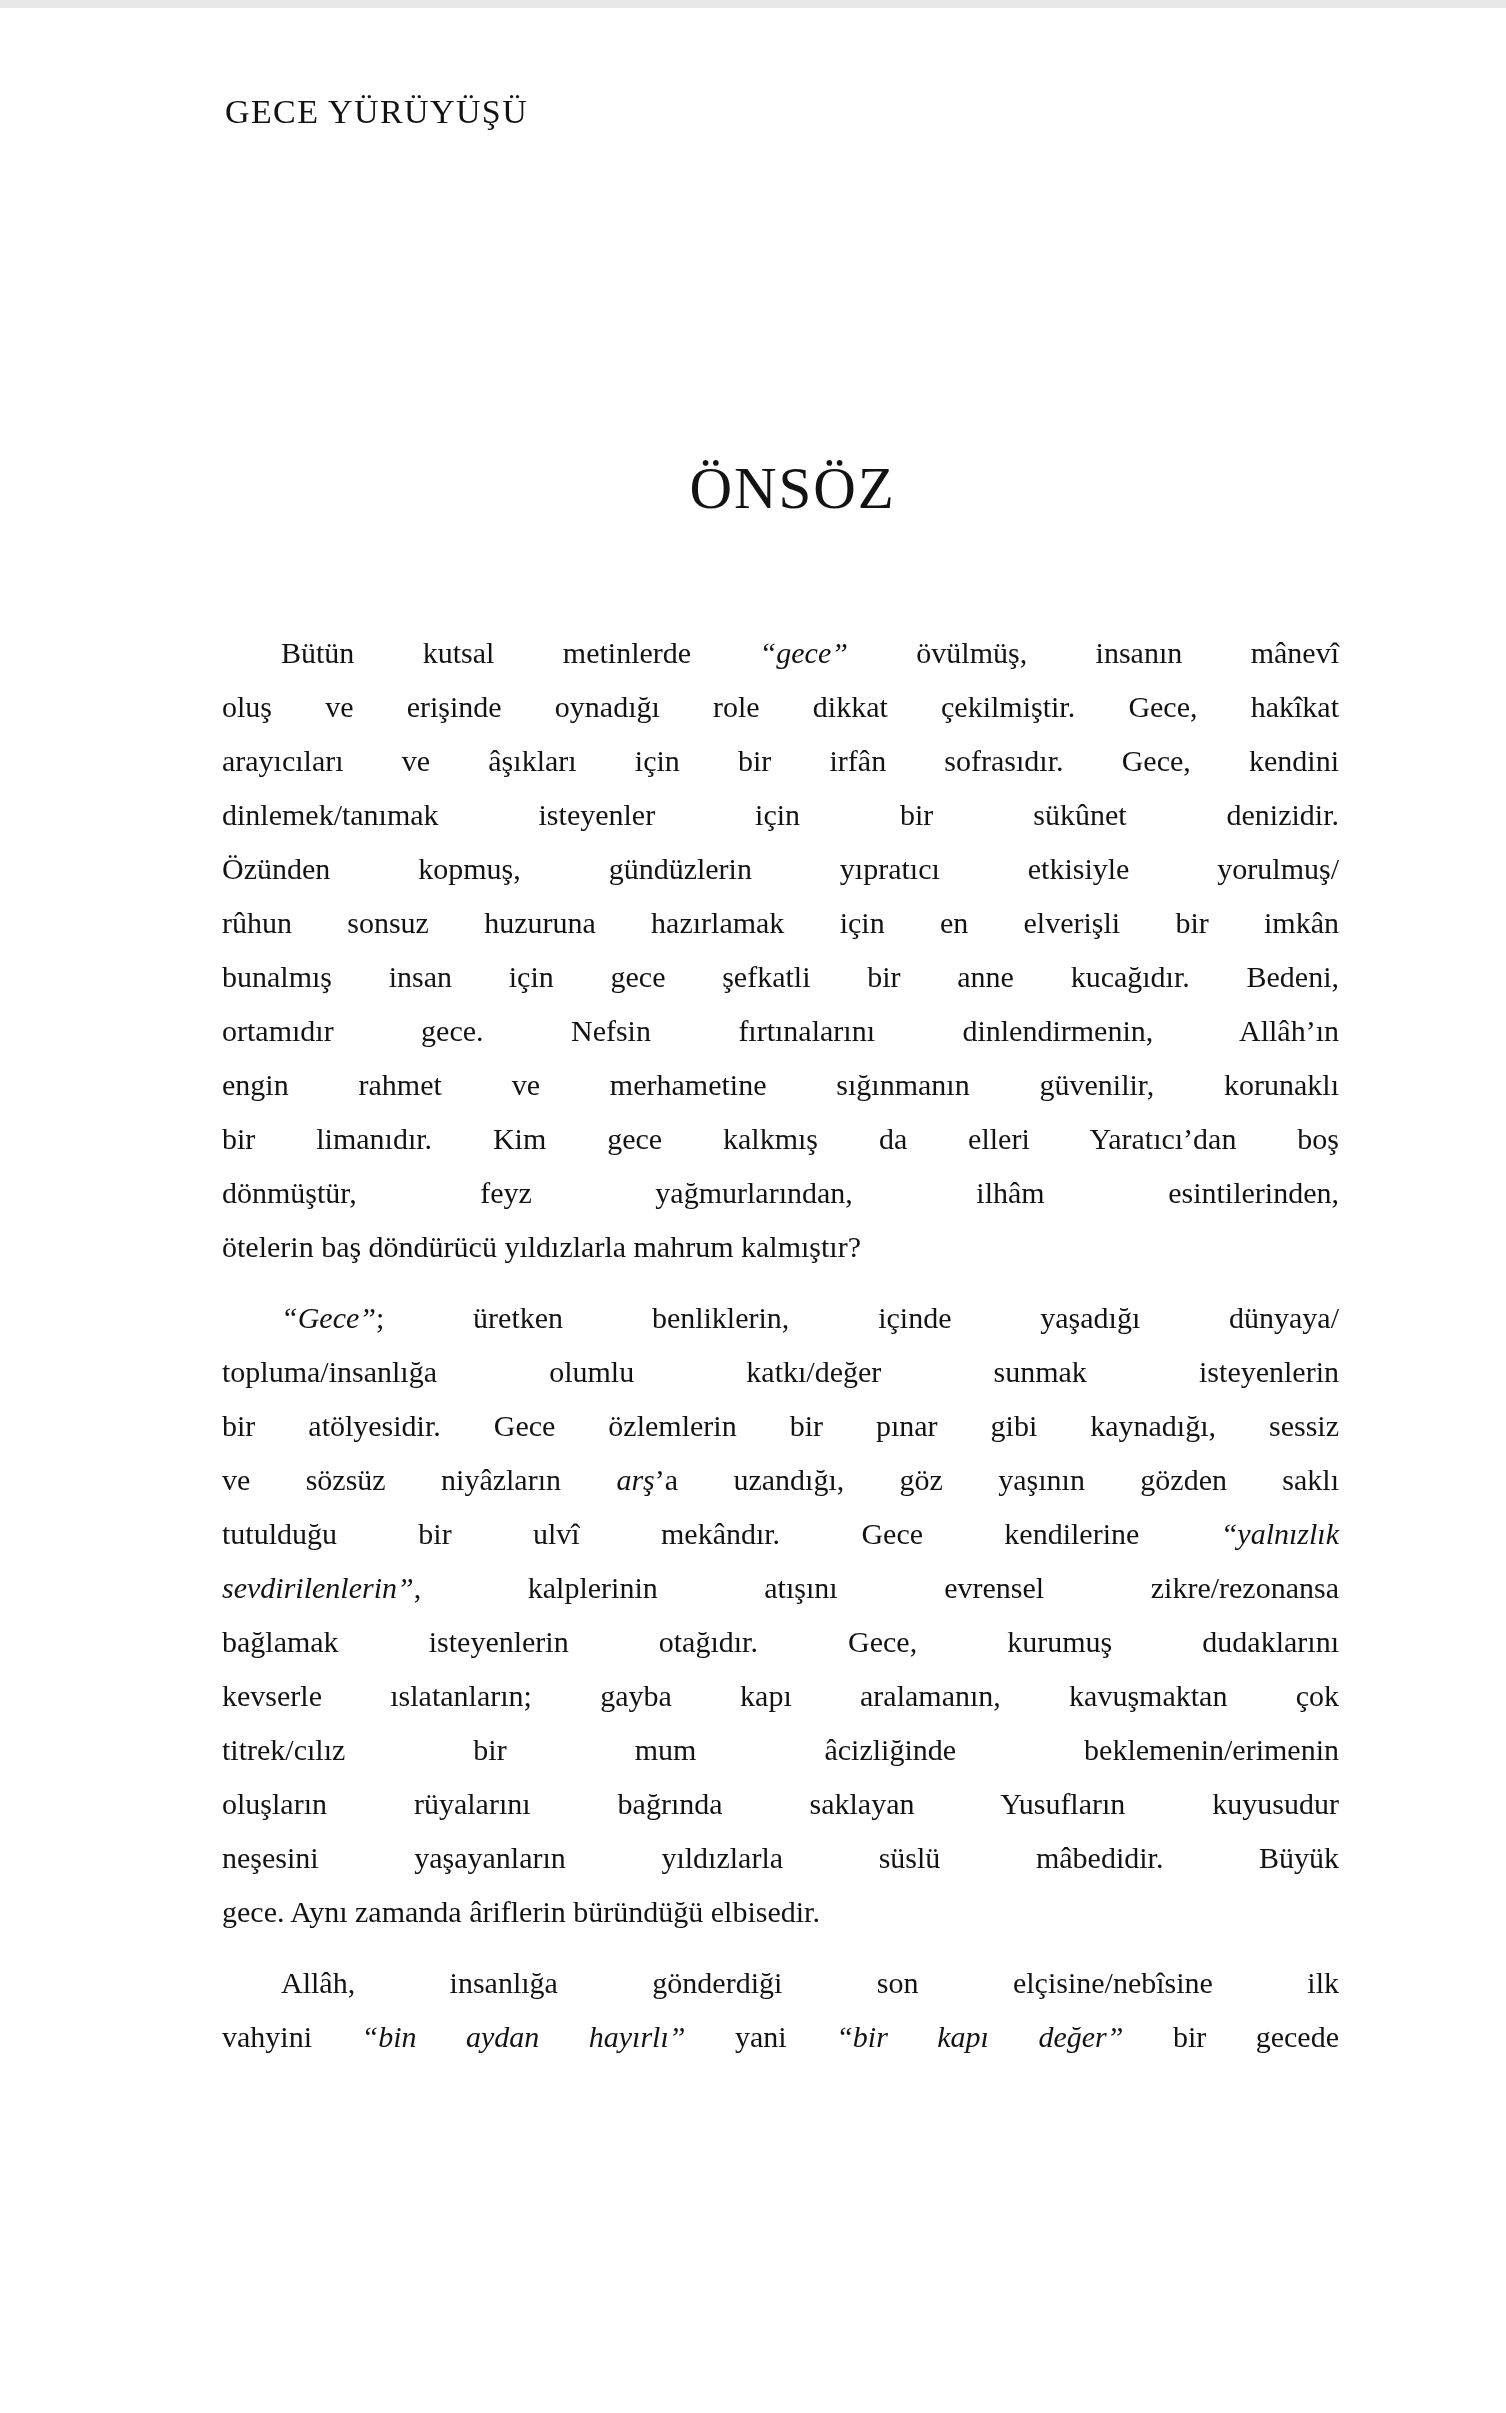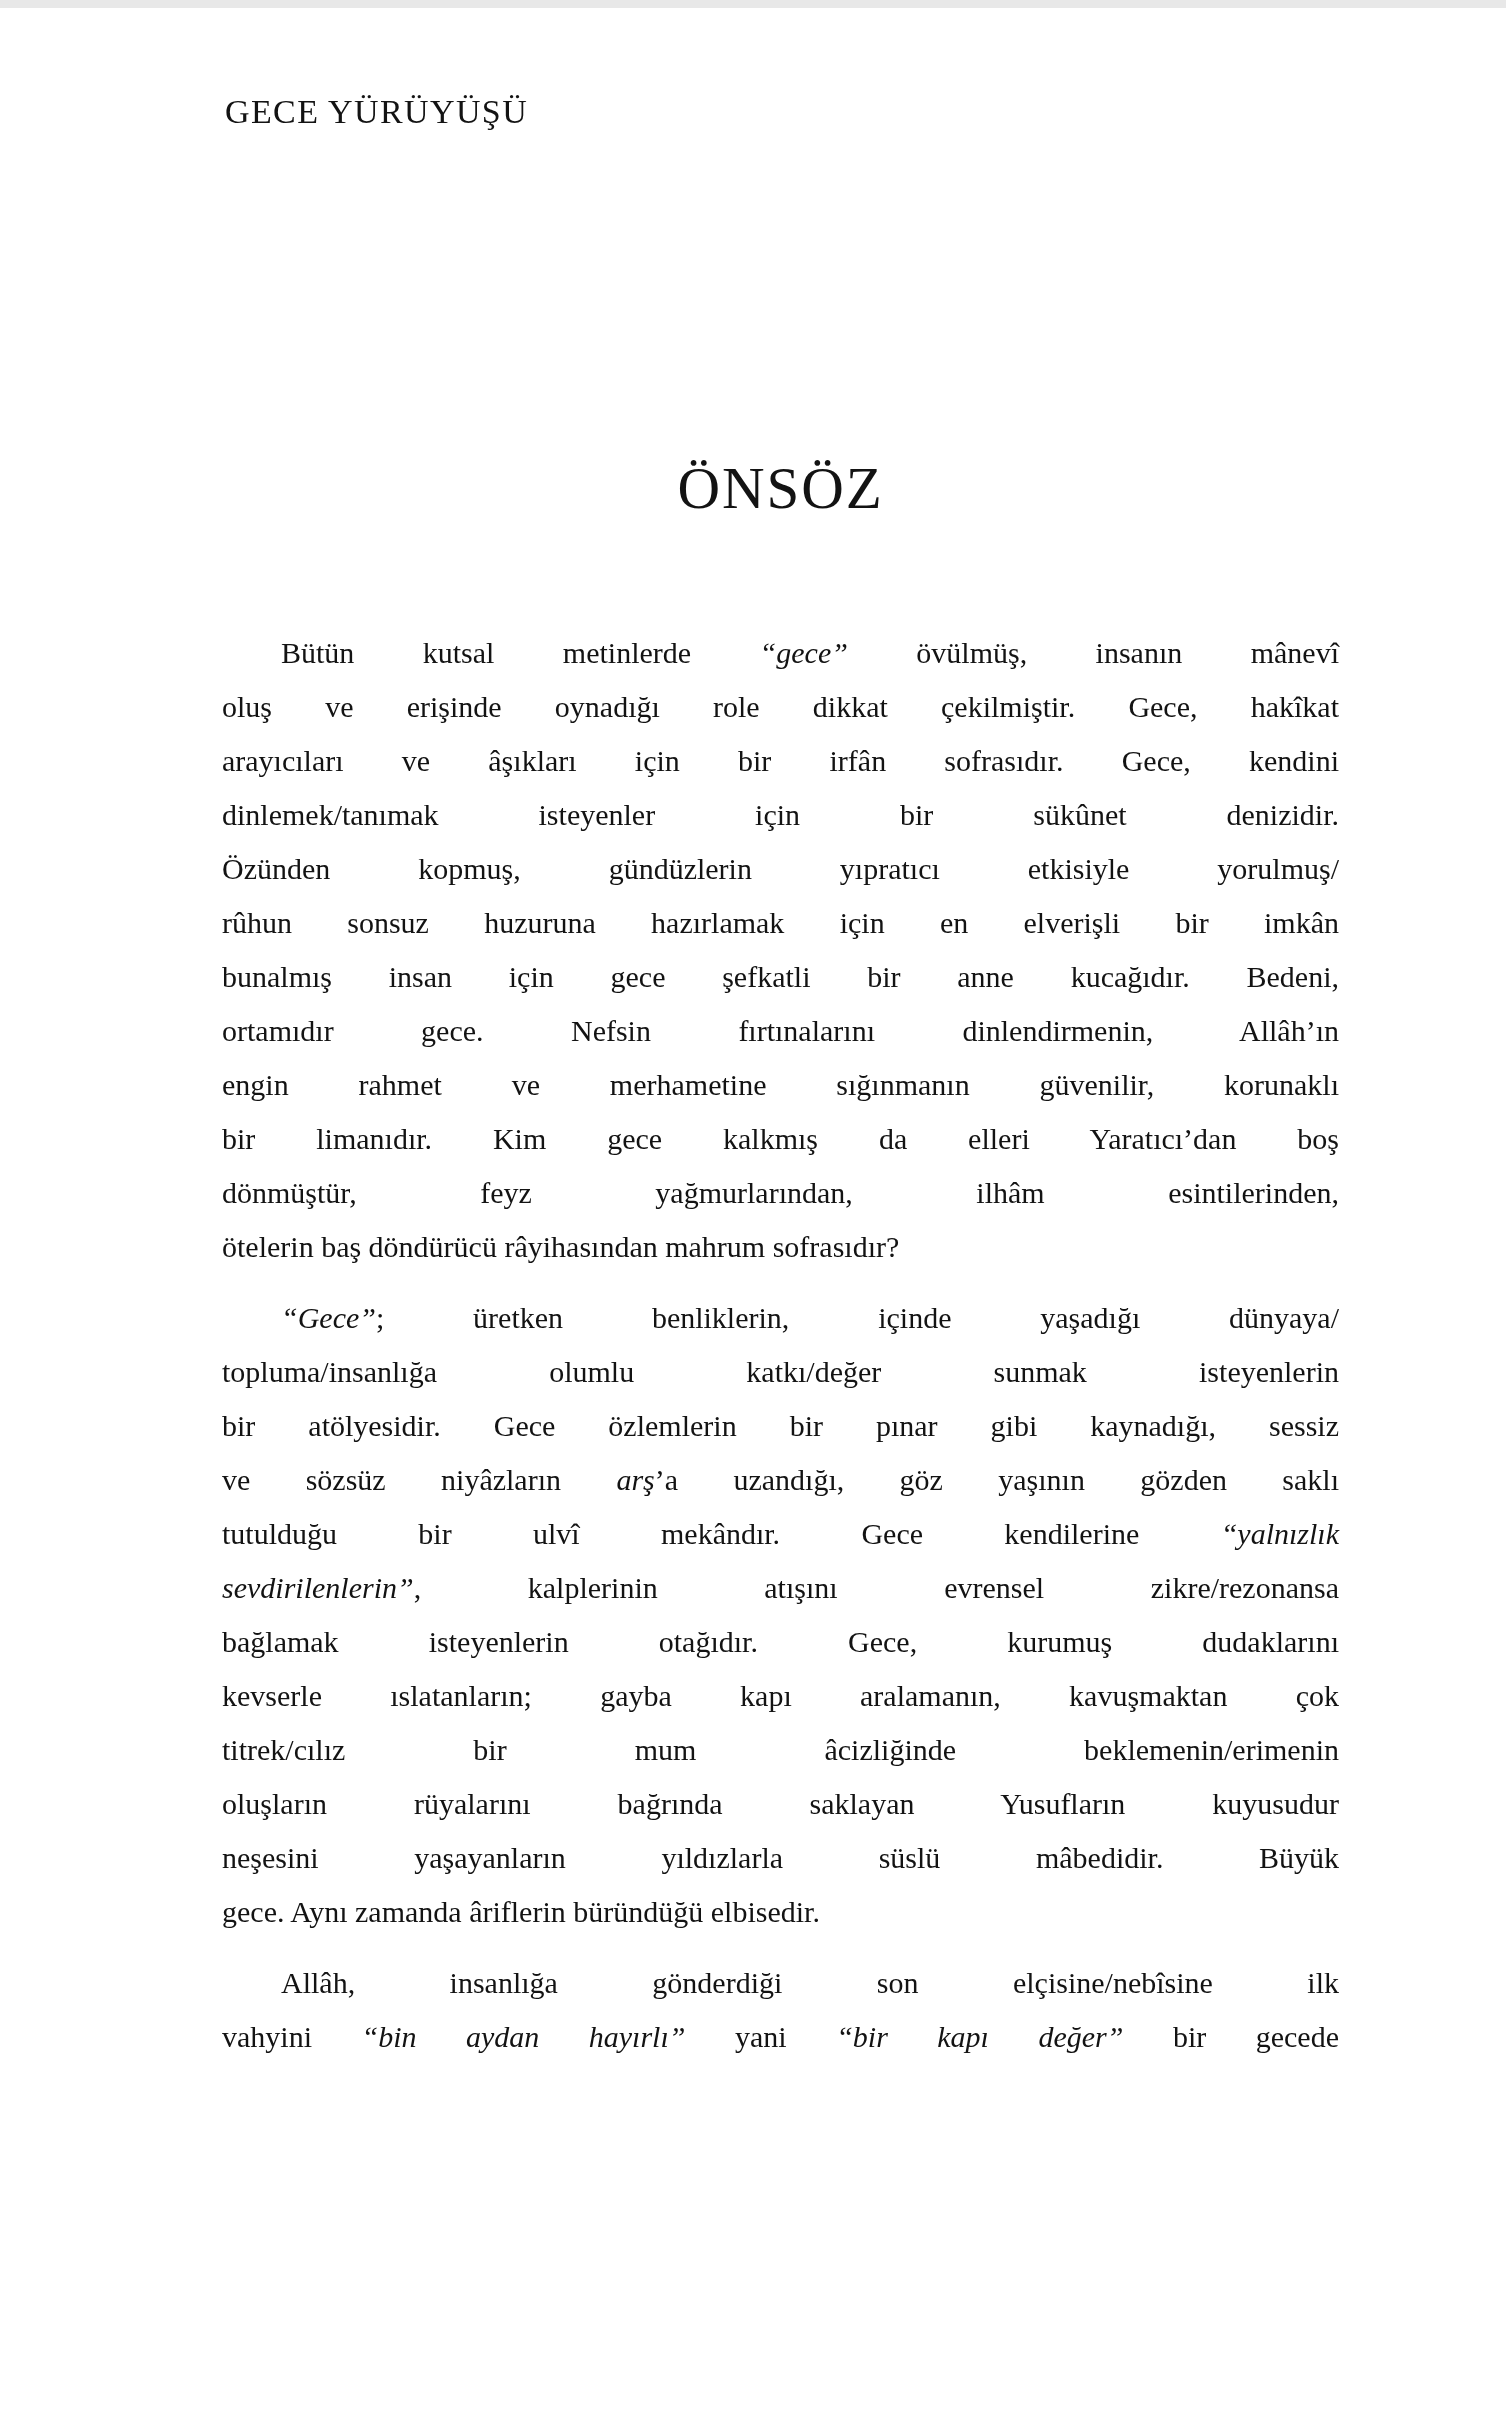--- a/index.html
+++ b/index.html
@@ -21,21 +21,21 @@
     position: absolute;
     left: 225px;
     top: 85px;
     font-size: 34px;
     line-height: 38px;
     letter-spacing: 1.4px;
     white-space: nowrap;
   }
   .chapter-title {
     position: absolute;
-    left: 222px;
+    left: 234px;
     top: 447px;
     width: 1117px;
     text-align: center;
     font-size: 59px;
     line-height: 66px;
     letter-spacing: 1.9px;
   }
   .page-body {
     position: absolute;
     left: 222px;
@@ -75,21 +75,21 @@
         <div class="line"><span>oluş ve erişinde oynadığı role dikkat çekilmiştir. Gece, hakîkat</span></div>
         <div class="line"><span>arayıcıları ve âşıkları için bir irfân sofrasıdır. Gece, kendini</span></div>
         <div class="line"><span>dinlemek/tanımak isteyenler için bir sükûnet denizidir.</span></div>
         <div class="line"><span>Özünden kopmuş, gündüzlerin yıpratıcı etkisiyle yorulmuş/</span></div>
         <div class="line"><span>rûhun sonsuz huzuruna hazırlamak için en elverişli bir imkân</span></div>
         <div class="line"><span>bunalmış insan için gece şefkatli bir anne kucağıdır. Bedeni,</span></div>
         <div class="line"><span>ortamıdır gece. Nefsin fırtınalarını dinlendirmenin, Allâh’ın</span></div>
         <div class="line"><span>engin rahmet ve merhametine sığınmanın güvenilir, korunaklı</span></div>
         <div class="line"><span>bir limanıdır. Kim gece kalkmış da elleri Yaratıcı’dan boş</span></div>
         <div class="line"><span>dönmüştür, feyz yağmurlarından, ilhâm esintilerinden,</span></div>
-        <div class="line last"><span>ötelerin baş döndürücü râyihasından mahrum sofrasıdır?</span></div>
+        <div class="line last"><span>ötelerin baş döndürücü yıldızlarla mahrum kalmıştır?</span></div>
       </div>
       <div class="para">
         <div class="line first"><em>“Gece”</em><span>; üretken benliklerin, içinde yaşadığı dünyaya/</span></div>
         <div class="line"><span>topluma/insanlığa olumlu katkı/değer sunmak isteyenlerin</span></div>
         <div class="line"><span>bir atölyesidir. Gece özlemlerin bir pınar gibi kaynadığı, sessiz</span></div>
         <div class="line"><span>ve sözsüz niyâzların </span><em>arş</em><span>’a uzandığı, göz yaşının gözden saklı</span></div>
         <div class="line"><span>tutulduğu bir ulvî mekândır. Gece kendilerine </span><em>“yalnızlık</em></div>
         <div class="line"><em>sevdirilenlerin”</em><span>, kalplerinin atışını evrensel zikre/rezonansa</span></div>
         <div class="line"><span>bağlamak isteyenlerin otağıdır. Gece, kurumuş dudaklarını</span></div>
         <div class="line"><span>kevserle ıslatanların; gayba kapı aralamanın, kavuşmaktan çok</span></div>

